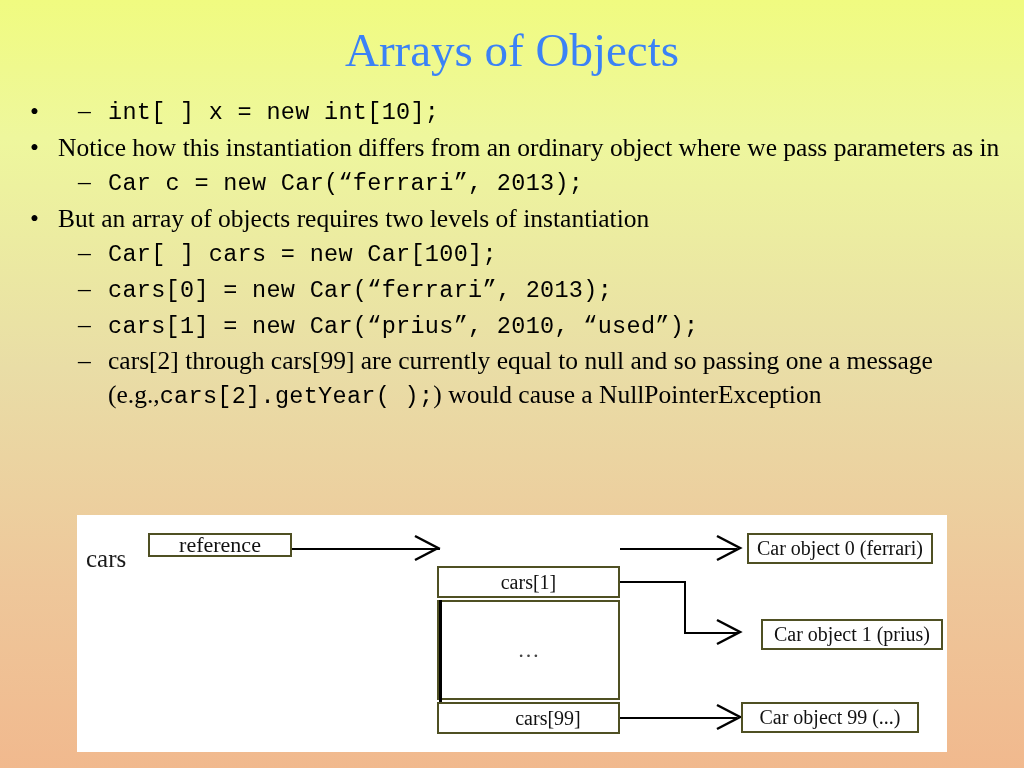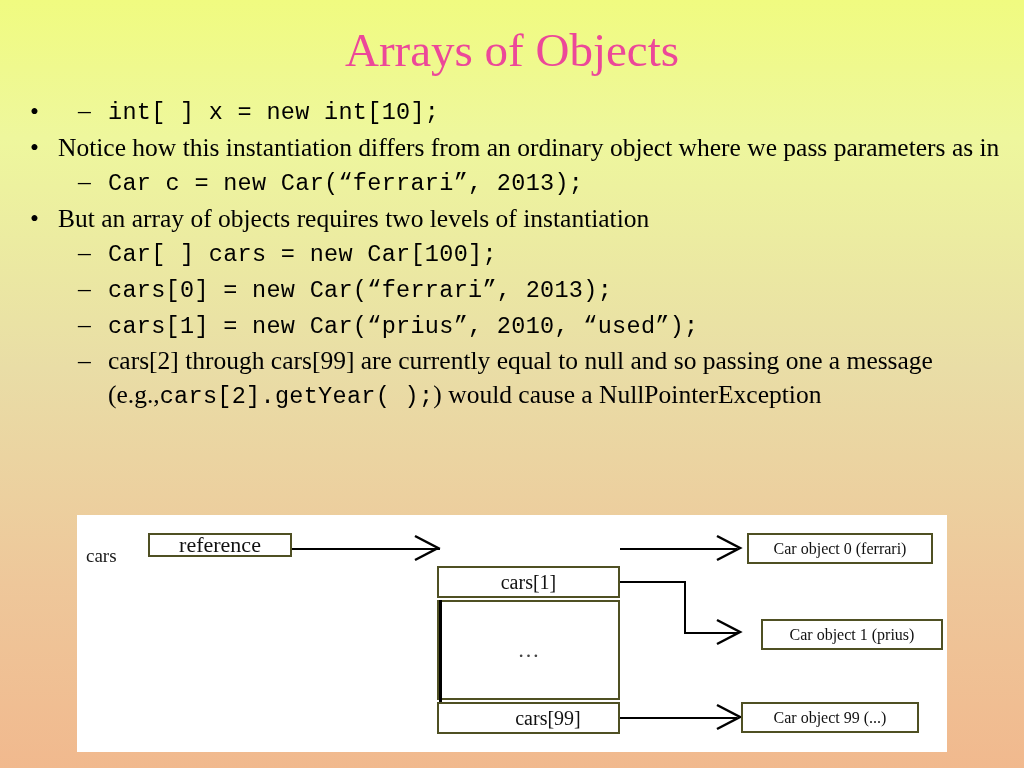--- a/index.html
+++ b/index.html
@@ -10,21 +10,21 @@
     overflow:hidden;
     position:relative;
   }
   #slide { position:relative; width:1024px; height:768px; }
 
   
   .title {
     position:absolute; left:0; top:26px; width:1024px;
     text-align:center;
     font-size:47px; line-height:1.05;
-    color:#ec4899; font-weight:normal;
+    color:#3b82f6; font-weight:normal;
     letter-spacing:0px;
   }
 
   
   .body { position:absolute; left:0; top:94px; width:1024px; }
 
   .l1 {
     position:relative;
     padding-left:58px;
     font-size:25.5px;
@@ -56,37 +56,37 @@
 
   
   .diagram {
     position:absolute;
     left:77px; top:515px;
     width:870px; height:237px;
     background:#ffffff;
   }
   .dlabel {
     position:absolute;
-    font-size:19px;
+    font-size:25px;
     color:#1a1a1a;
     white-space:nowrap;
   }
   .dbox {
     position:absolute;
     border:2.5px solid #4f5023;
     background:#ffffff;
     display:flex;
     align-items:center;
     justify-content:center;
     font-size:20px;
     color:#111;
     white-space:nowrap;
   }
   .dbox.refbox { font-size:22px; }
-  .dbox.objbox { font-size:16px; justify-content:center; }
+  .dbox.objbox { font-size:20px; justify-content:center; }
   .arr { position:absolute; background:#000; }
   .arrowhead { position:absolute; }
 </style>
 </head>
 <body>
 
 <div id="slide">
 
   <div class="title">Arrays of Objects</div>
 

